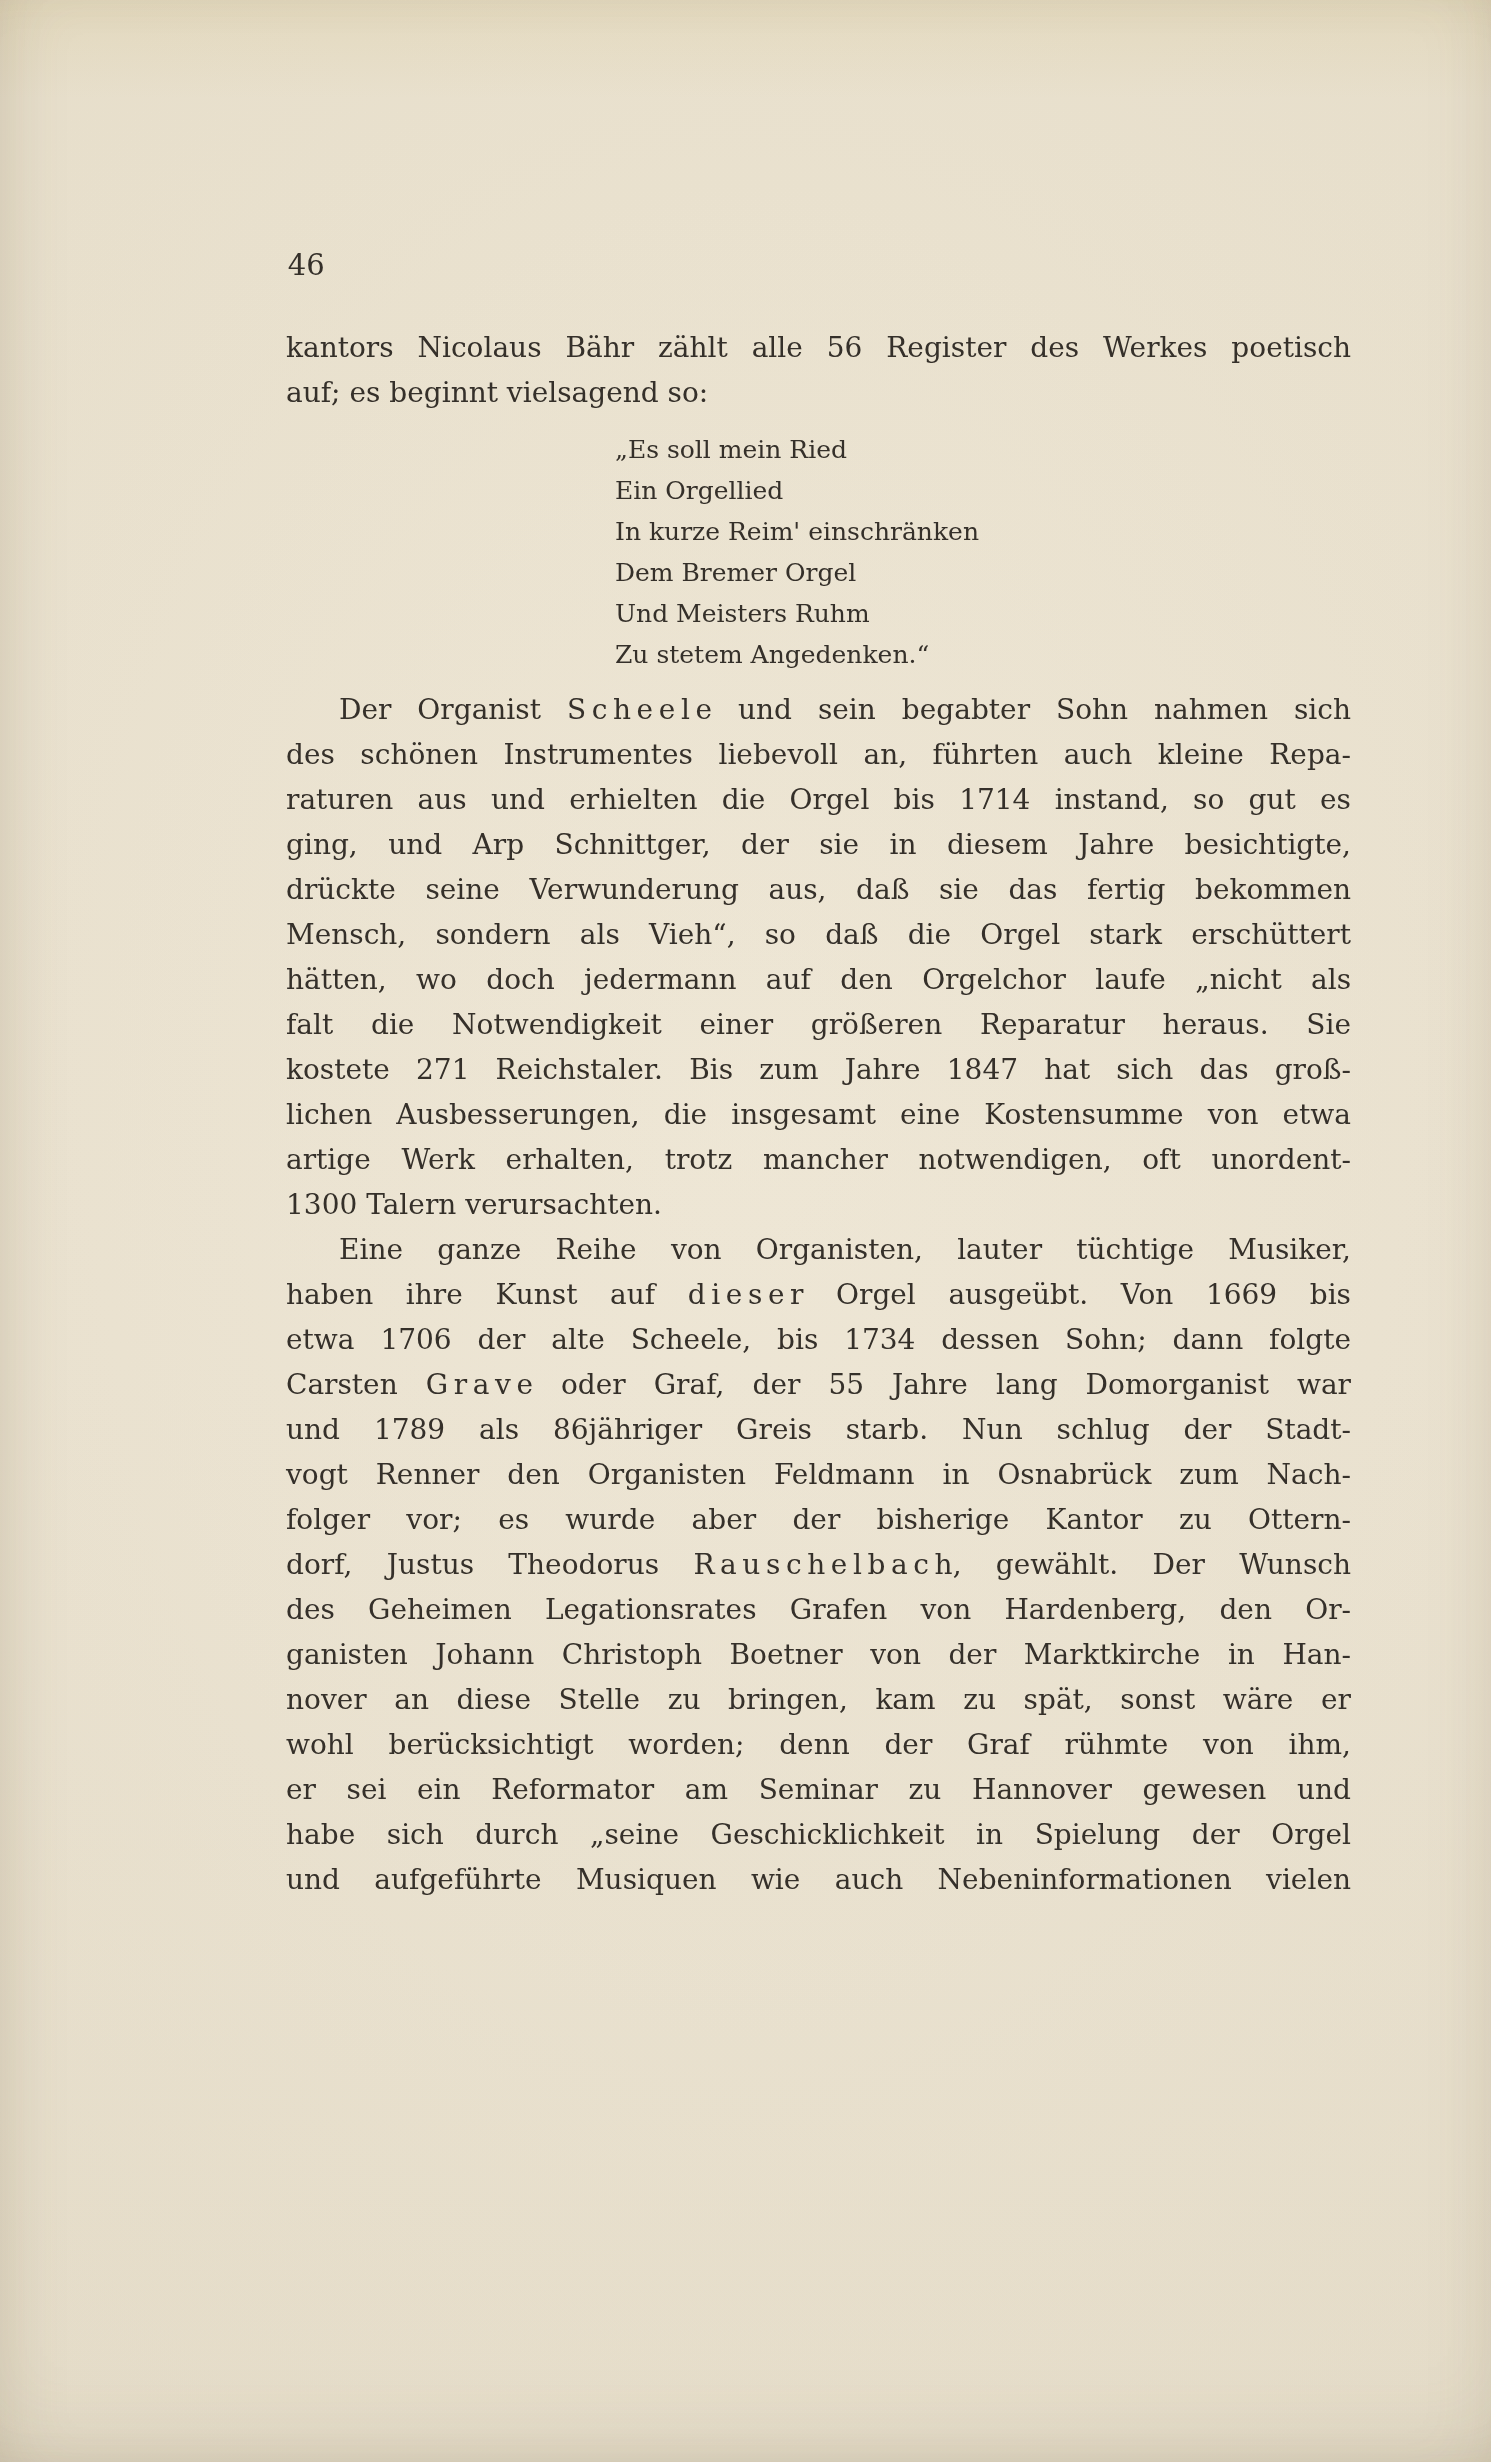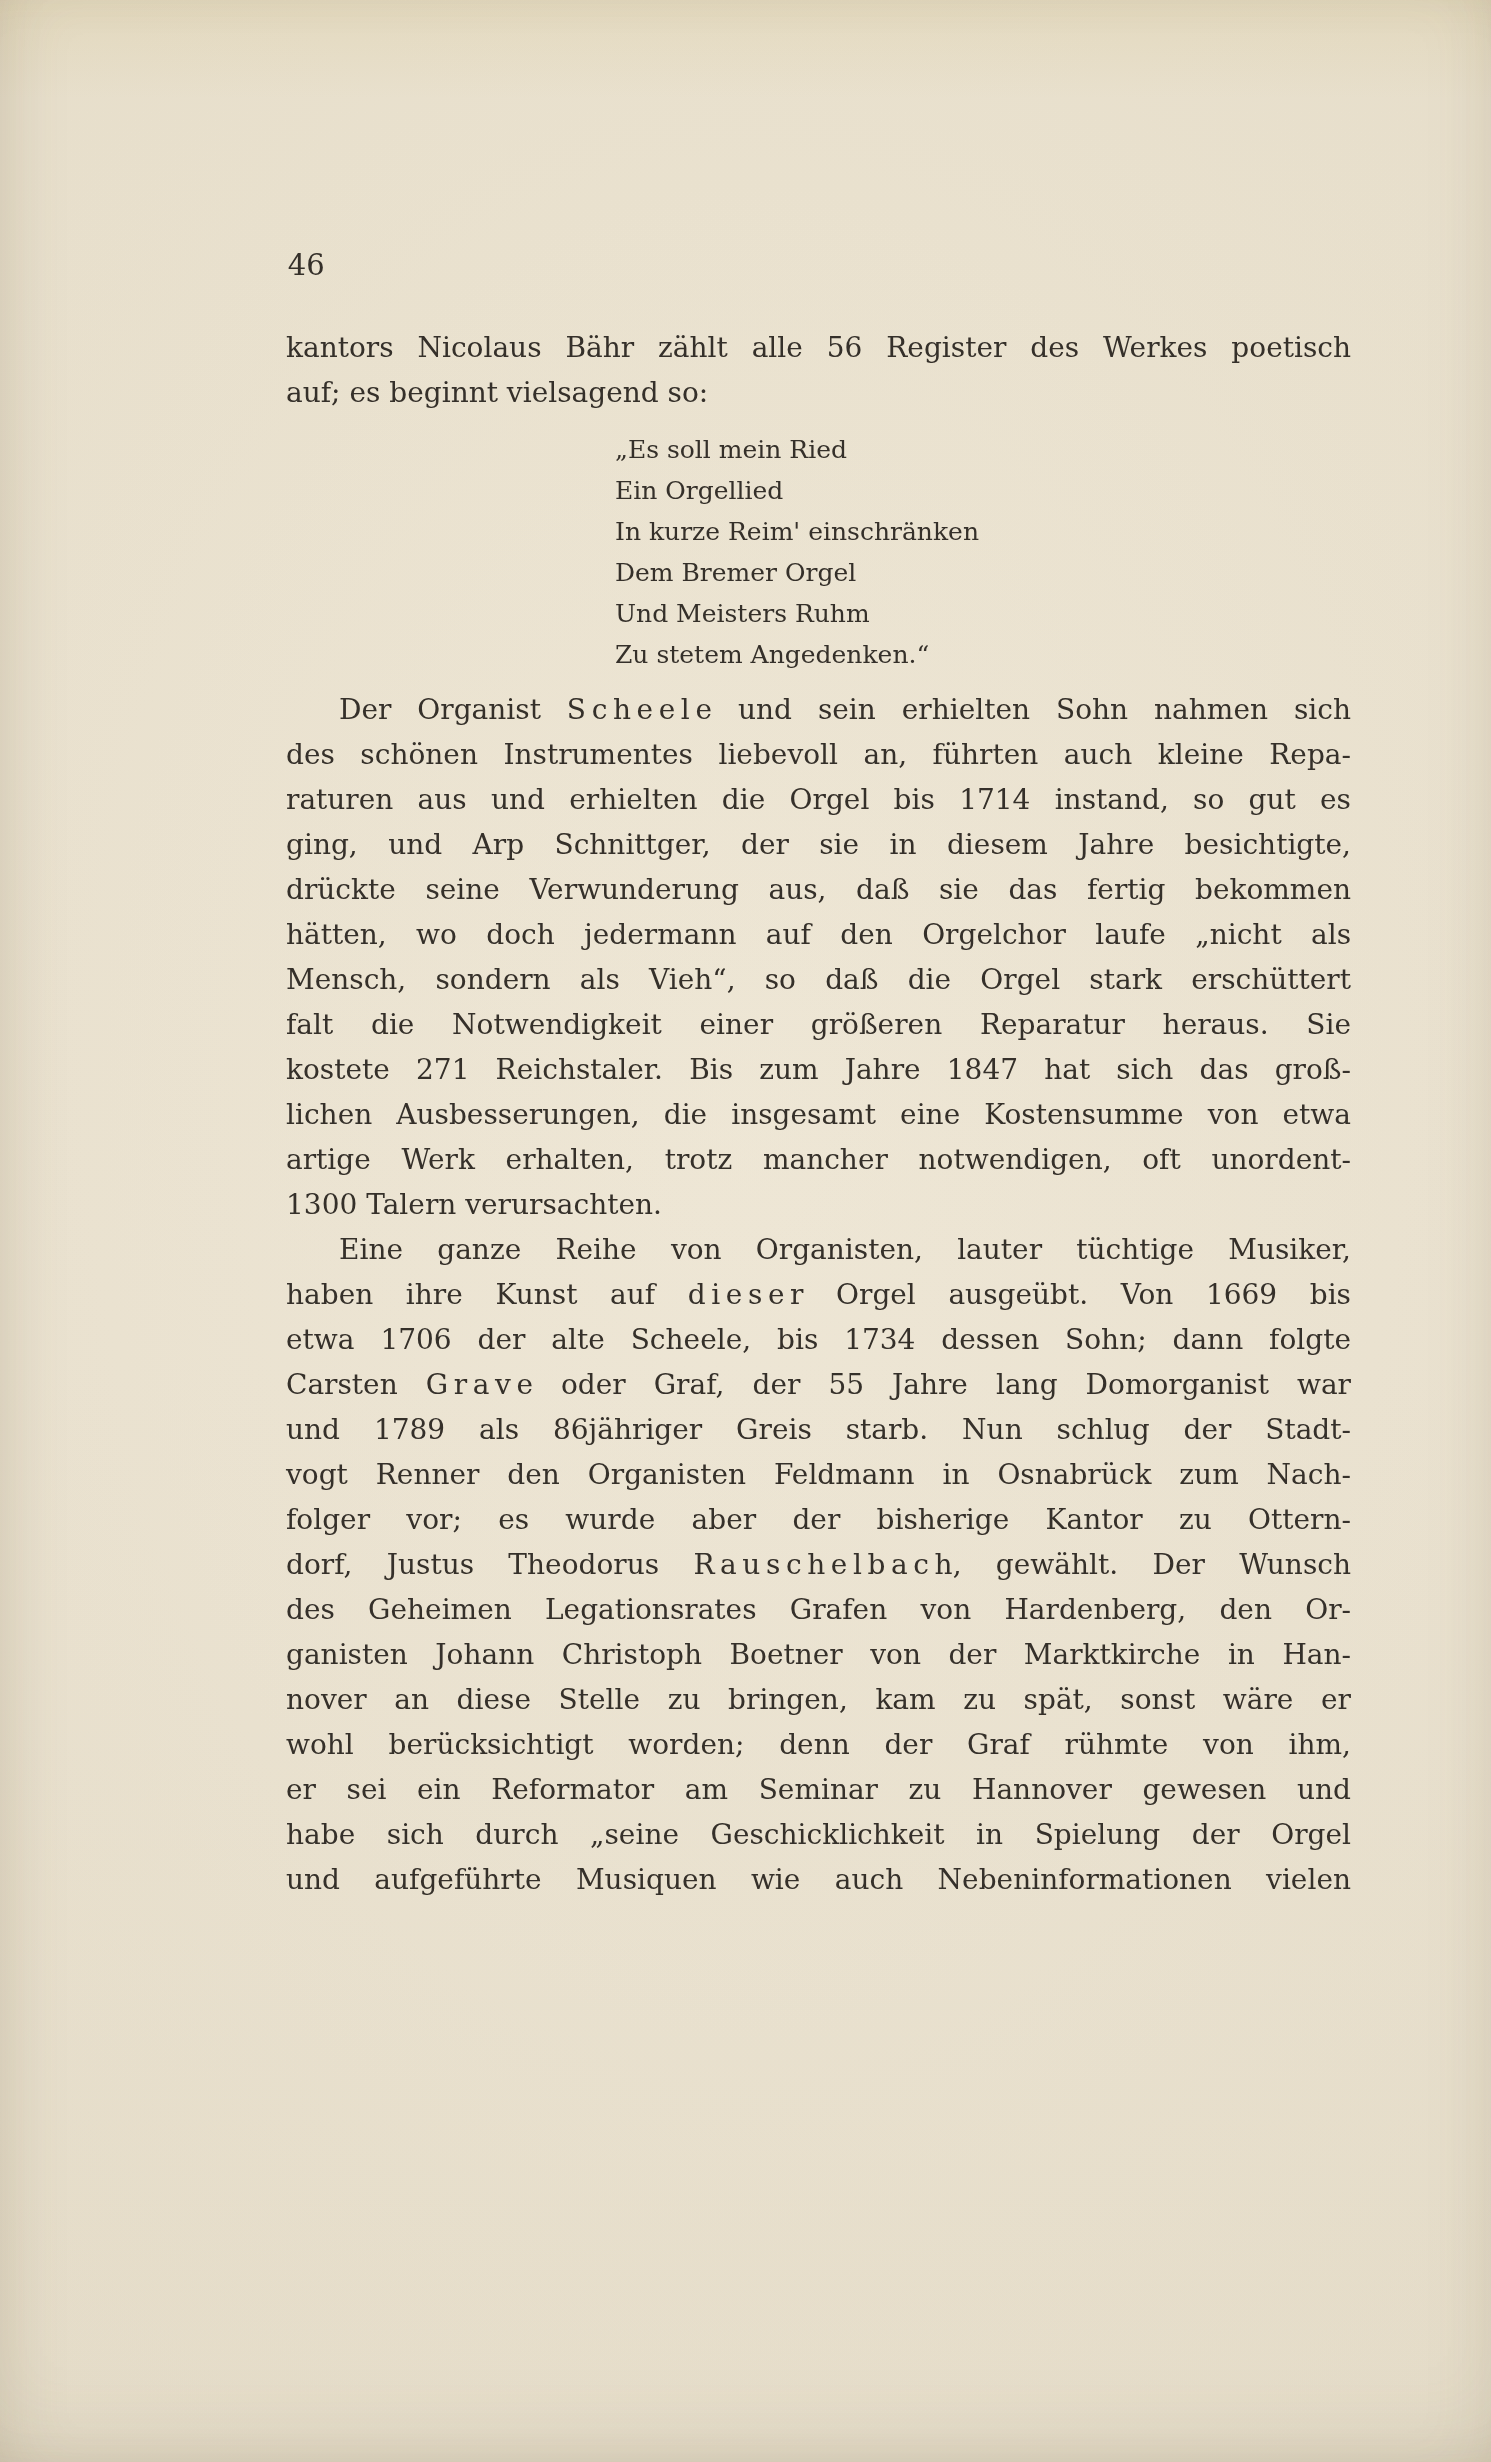--- a/index.html
+++ b/index.html
@@ -97,27 +97,27 @@
       </div>
     <div class="poem">
         <div class="line">„Es soll mein Ried</div>
         <div class="line">Ein Orgellied</div>
         <div class="line">In kurze Reim' einschränken</div>
         <div class="line">Dem Bremer Orgel</div>
         <div class="line">Und Meisters Ruhm</div>
         <div class="line">Zu stetem Angedenken.“</div>
       </div>
     <div class="para indented">
-        <div class="line">Der Organist S c h e e l e und sein erhielten Sohn nahmen sich</div>
+        <div class="line">Der Organist S c h e e l e und sein begabter Sohn nahmen sich</div>
         <div class="line">des schönen Instrumentes liebevoll an, führten auch kleine Repa-</div>
         <div class="line">raturen aus und erhielten die Orgel bis 1714 instand, so gut es</div>
         <div class="line">ging, und Arp Schnittger, der sie in diesem Jahre besichtigte,</div>
         <div class="line">drückte seine Verwunderung aus, daß sie das fertig bekommen</div>
+        <div class="line">Mensch, sondern als Vieh“, so daß die Orgel stark erschüttert</div>
         <div class="line">hätten, wo doch jedermann auf den Orgelchor laufe „nicht als</div>
-        <div class="line">Mensch, sondern als Vieh“, so daß die Orgel stark erschüttert</div>
         <div class="line">falt die Notwendigkeit einer größeren Reparatur heraus. Sie</div>
         <div class="line">kostete 271 Reichstaler. Bis zum Jahre 1847 hat sich das groß-</div>
         <div class="line">lichen Ausbesserungen, die insgesamt eine Kostensumme von etwa</div>
         <div class="line">artige Werk erhalten, trotz mancher notwendigen, oft unordent-</div>
         <div class="line">1300 Talern verursachten.</div>
       </div>
     <div class="para indented justify-last">
         <div class="line">Eine ganze Reihe von Organisten, lauter tüchtige Musiker,</div>
         <div class="line">haben ihre Kunst auf d i e s e r Orgel ausgeübt. Von 1669 bis</div>
         <div class="line">etwa 1706 der alte Scheele, bis 1734 dessen Sohn; dann folgte</div>

